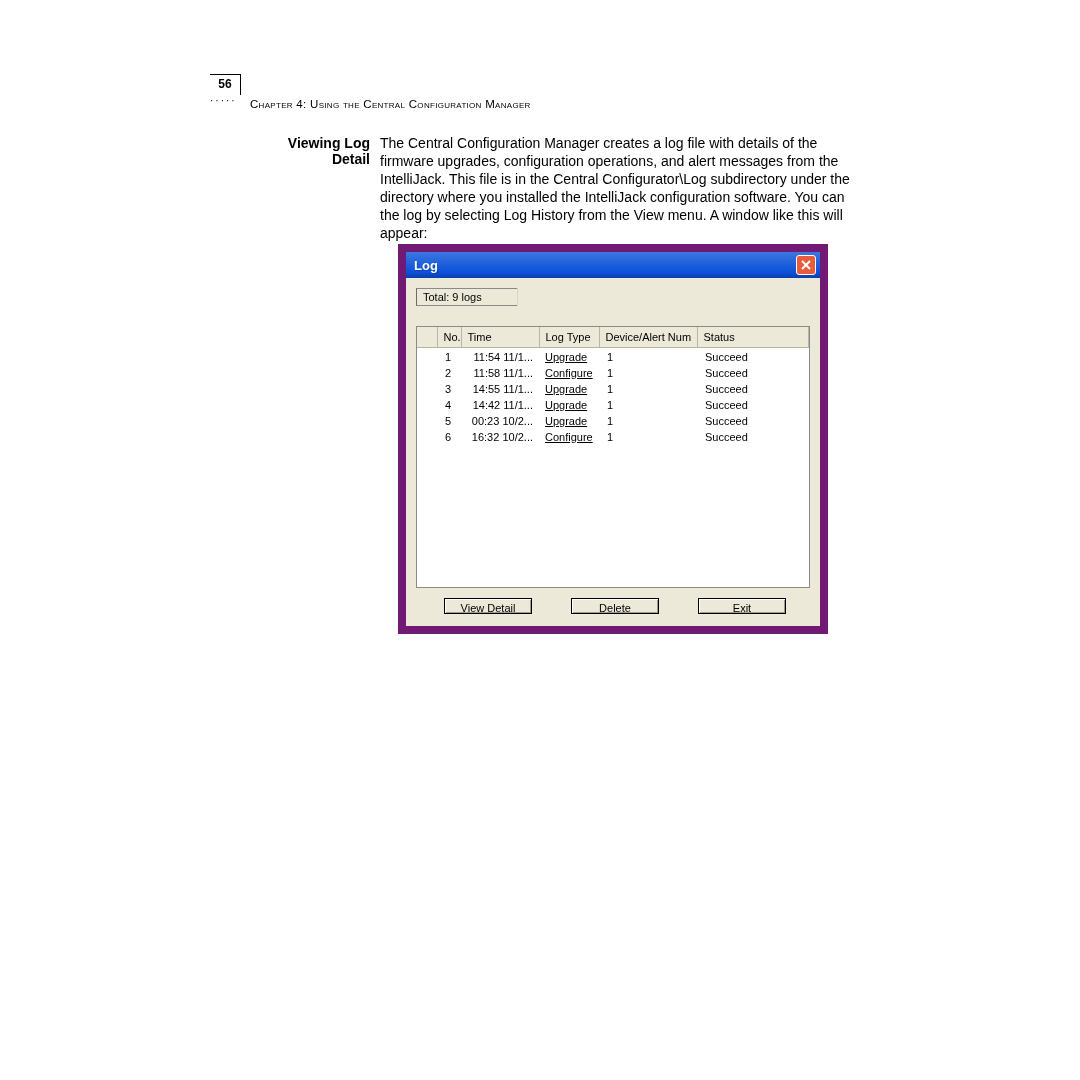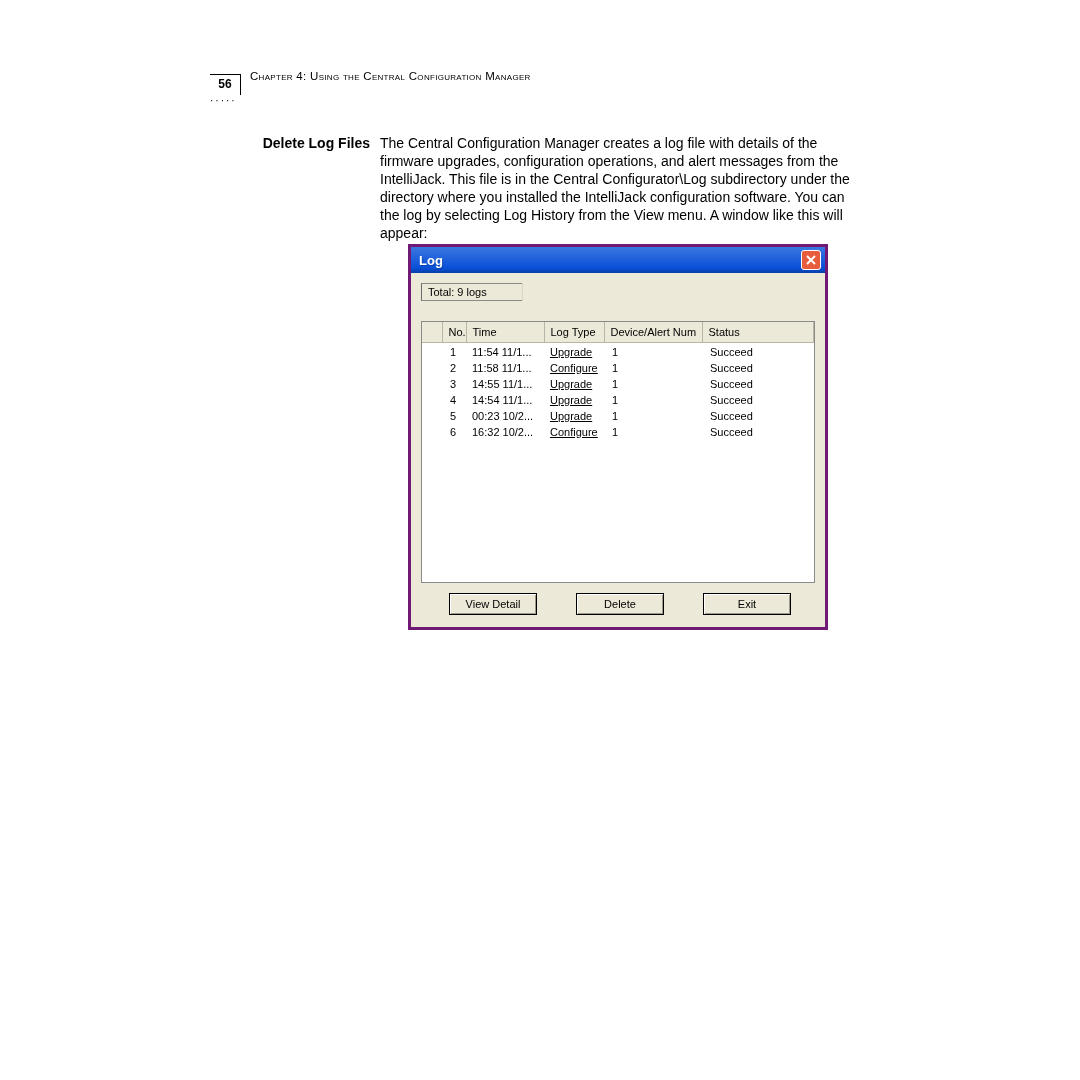--- a/index.html
+++ b/index.html
@@ -35,21 +35,21 @@
   .pg-dots {
     position: absolute;
     top: 95px;
     left: 210px;
     font-size: 10px;
     letter-spacing: 2px;
     color: #000;
   }
   .chapter-line {
     position: absolute;
-    top: 70px;
+    top: 98px;
     left: 250px;
     font-size: 11.5px;
     font-variant: small-caps;
     letter-spacing: 0.3px;
   }
 
   
   .section-heading {
     position: absolute;
     top: 135px;
@@ -73,23 +73,23 @@
     left: 380px;
     width: 470px;
     font-size: 14px;
     line-height: 18px;
   }
 
   
   .dlg {
     position: absolute;
     top: 244px;
-    left: 408px;
+    left: 398px;
     width: 414px;
-    border: 3px solid #701a75;
+    border: 8px solid #701a75;
     background: #ECE9D8;
     font-family: Tahoma, Arial, sans-serif;
   }
   .dlg-title {
     height: 26px;
     background: linear-gradient(to bottom, #3B77E0 0%, #0A50D8 80%, #093fa8 100%);
     display: flex;
     align-items: center;
     justify-content: space-between;
     padding: 0 4px 0 8px;
@@ -159,55 +159,55 @@
     overflow: hidden;
   }
   table.log-table td {
     padding: 1px 6px 0 6px;
     height: 15px;
     white-space: nowrap;
     overflow: hidden;
   }
   .col-icon { width: 20px; }
   .col-no   { width: 24px; text-align: right; }
-  .col-time { width: 78px; }
+  .col-time { width: 78px; text-align: right; }
   .col-type { width: 60px; text-decoration: underline; }
   .col-dev  { width: 98px; }
   .col-stat { width: auto; }
   table.log-table td.col-no { text-align: right; padding-right: 10px;}
   table.log-table td.col-dev { padding-left: 8px;}
   table.log-table td.col-stat { padding-left: 8px;}
 
   .dlg-buttons {
     display: flex;
     justify-content: space-between;
     padding: 10px 24px 0 28px;
   }
   .dlg-btn {
     min-width: 88px;
-    height: 22px;
+    height: 16px;
     background: #ECE9D8;
     border: 1px solid #000;
     font-size: 11px;
     font-family: Tahoma, Arial, sans-serif;
     box-shadow: inset 1px 1px 0 #fff, inset -1px -1px 0 #9d9a8a;
     padding: 0;
     line-height: 18px;
   }
 </style>
 </head>
 <body>
 
 <div class="page">
 
   <div class="pg-num-box">56</div>
   <div class="pg-dots">·····</div>
   <div class="chapter-line">Chapter 4: Using the Central Configuration Manager</div>
 
-  <div class="section-heading">Delete Log Files</div>
+  <div class="section-heading">Viewing Log Detail</div>
   <div class="para1">The Central Configuration Manager creates a log file with details of the firmware upgrades, configuration operations, and alert messages from the IntelliJack. This file is in the Central Configurator\Log subdirectory under the directory where you installed the IntelliJack configuration software. You can the log by selecting Log History from the View menu. A window like this will appear:</div>
 
   <div class="dlg">
     <div class="dlg-title">
       <span class="dlg-title-text">Log</span>
       <span class="dlg-close">
         <span>
           <svg width="12" height="12" viewBox="0 0 12 12">
             <line x1="2" y1="2" x2="10" y2="10" stroke="#fff" stroke-width="2"></line>
             <line x1="10" y1="2" x2="2" y2="10" stroke="#fff" stroke-width="2"></line>
@@ -260,21 +260,21 @@
                 <td class="col-icon"></td>
                 <td class="col-no">3</td>
                 <td class="col-time">14:55 11/1...</td>
                 <td class="col-type">Upgrade</td>
                 <td class="col-dev">1</td>
                 <td class="col-stat">Succeed</td>
               </tr>
               <tr>
                 <td class="col-icon"></td>
                 <td class="col-no">4</td>
-                <td class="col-time">14:54 11/1...</td>
+                <td class="col-time">14:42 11/1...</td>
                 <td class="col-type">Upgrade</td>
                 <td class="col-dev">1</td>
                 <td class="col-stat">Succeed</td>
               </tr>
               <tr>
                 <td class="col-icon"></td>
                 <td class="col-no">5</td>
                 <td class="col-time">00:23 10/2...</td>
                 <td class="col-type">Upgrade</td>
                 <td class="col-dev">1</td>

